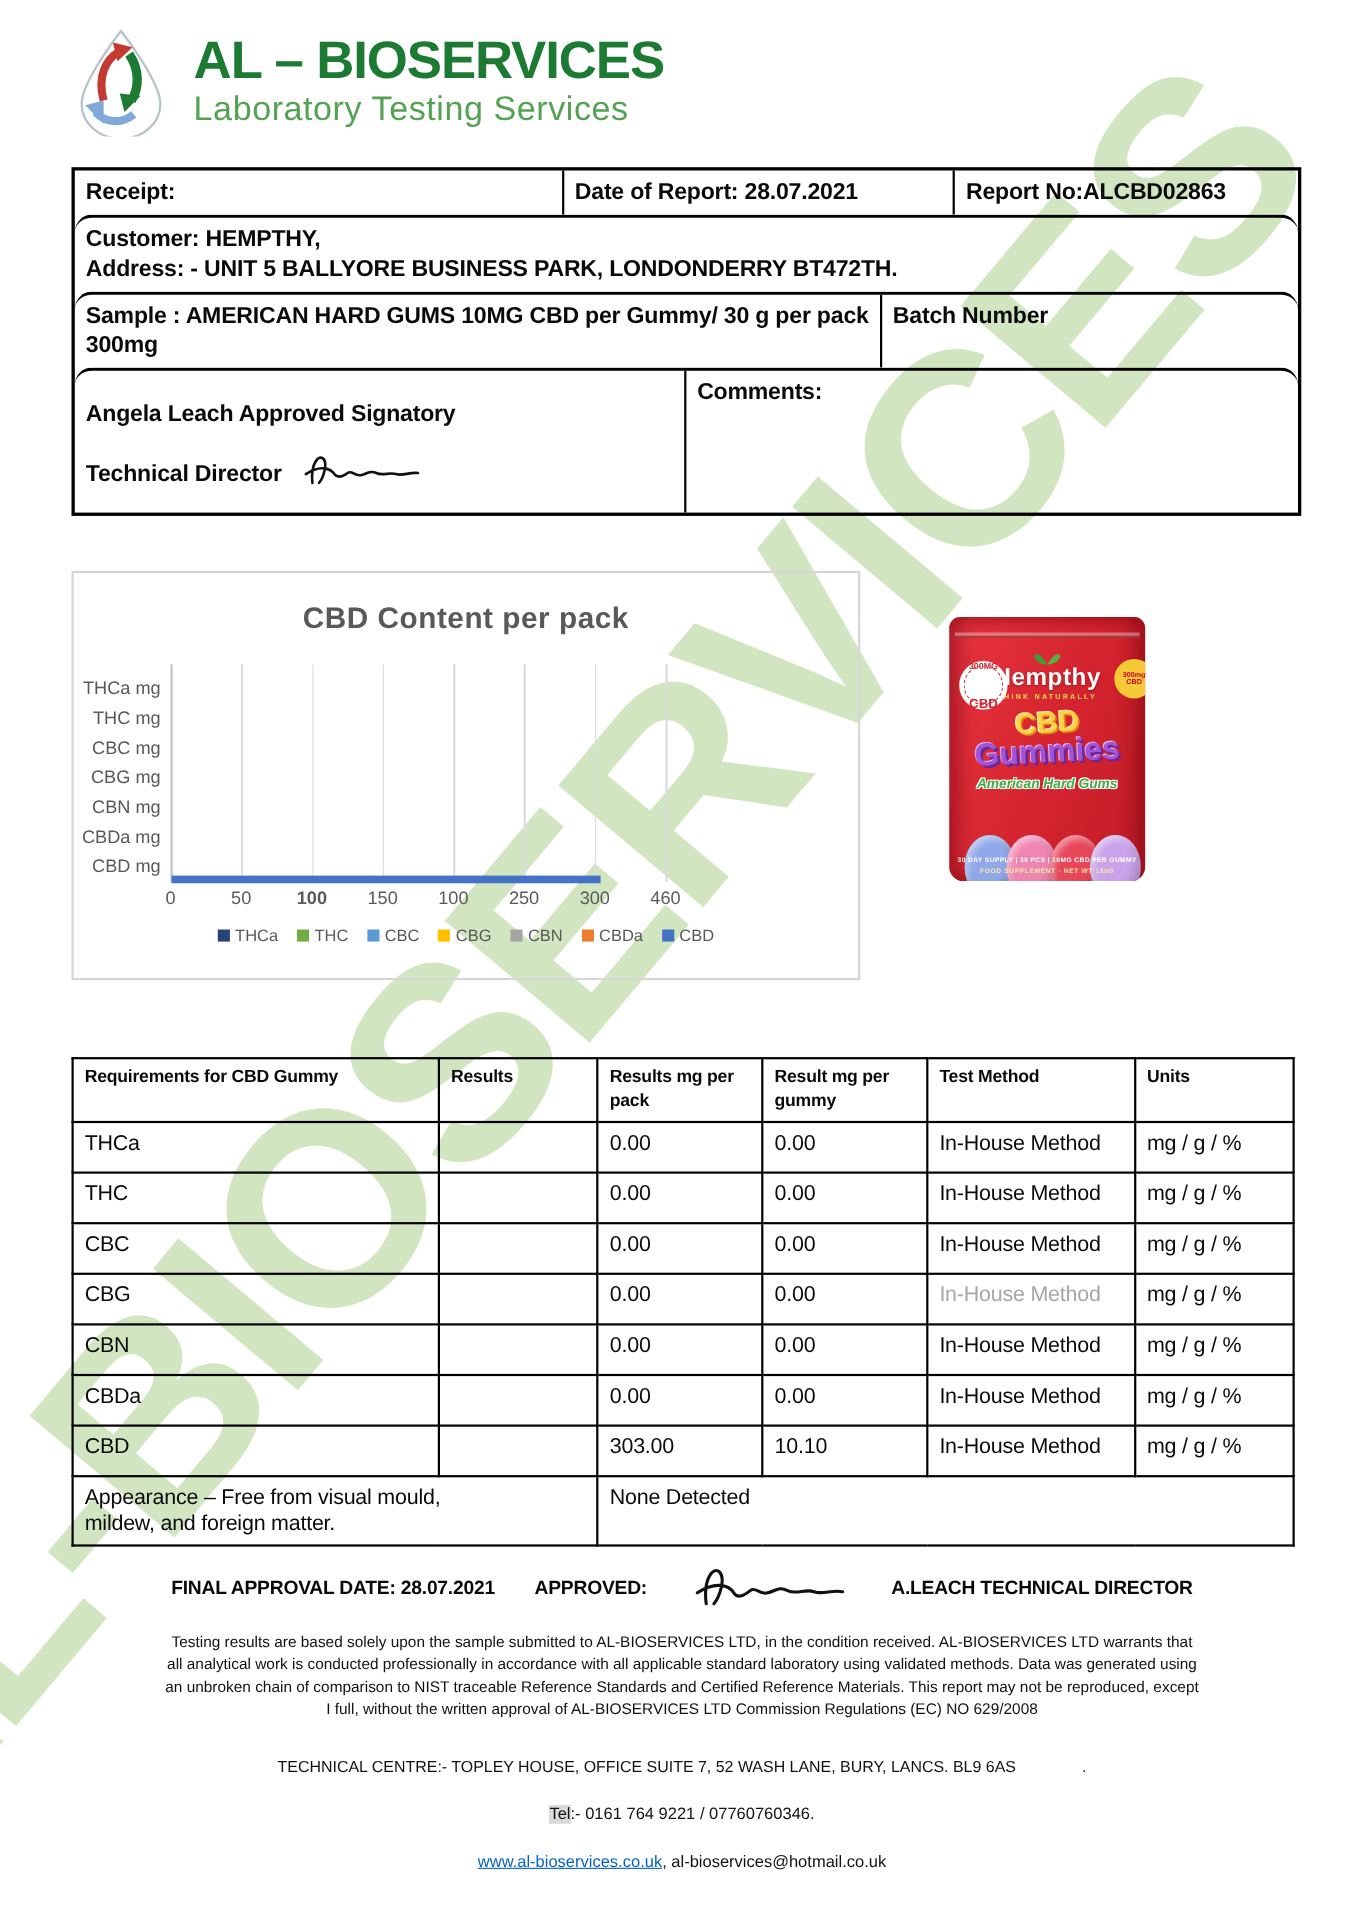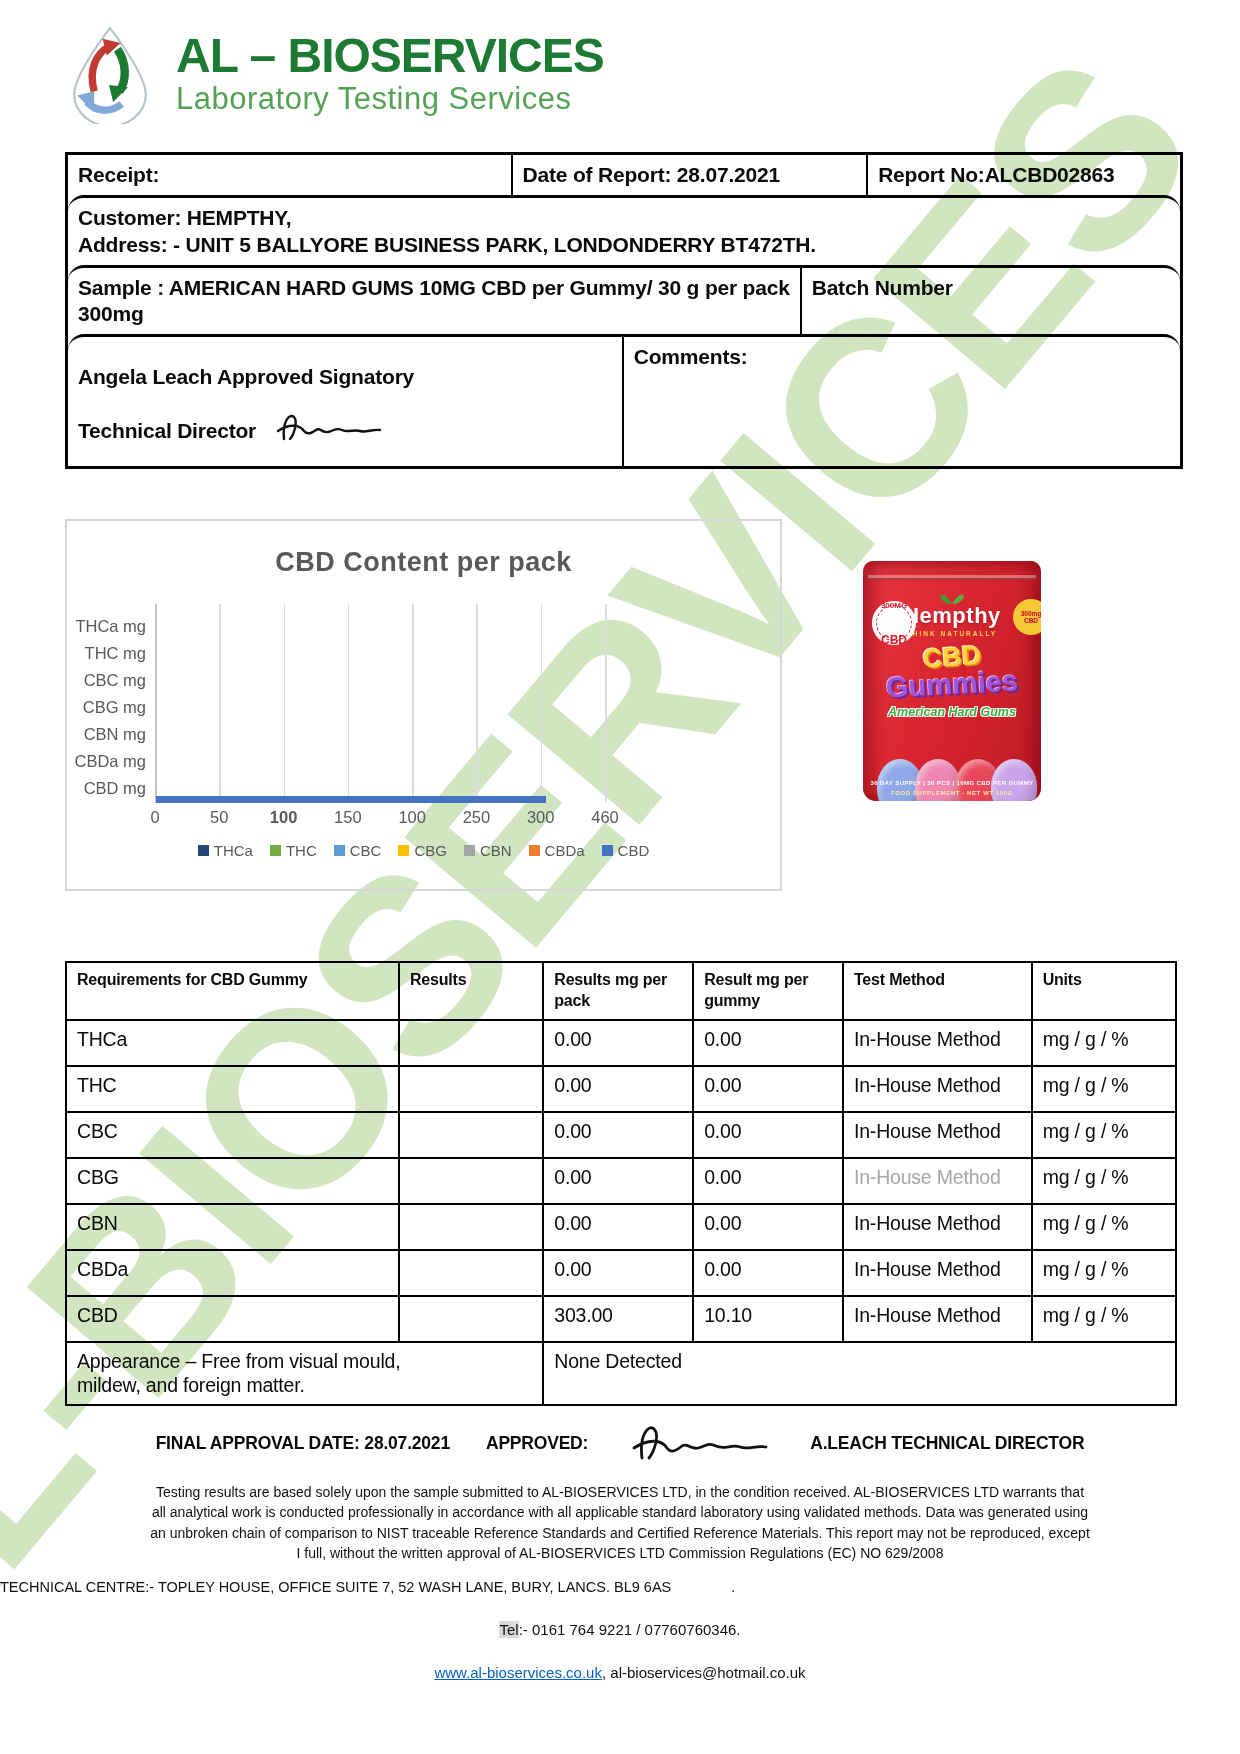--- a/index.html
+++ b/index.html
@@ -81,21 +81,21 @@
   table.rtable th{font-size:16px;font-weight:700;height:42px;vertical-align:top;line-height:1.3;}
   table.rtable td{font-size:19.5px;font-weight:400;height:30px;line-height:1.2;}
   td.muted{color:#a6a6a6;}
   td.app-label{font-weight:700;height:66px;} td.app-label div{max-width:360px;}
   td.app-value{font-weight:700;}
 
   
   .approval{display:flex;align-items:center;justify-content:center;gap:36px;margin-top:14px;
             font-size:17.5px;font-weight:700;letter-spacing:-0.2px;}
   .disclaimer{width:940px;margin:16px auto 0;text-align:center;font-size:14px;line-height:1.45;color:#111;}
-  .centreline{text-align:left;font-size:14.5px;margin-top:16px;color:#111;}
+  .centreline{text-align:center;font-size:14.5px;margin-top:36px;color:#111;}
   .centreline .dot{margin-left:60px;}
   .telline{text-align:center;font-size:15px;margin-top:26px;color:#111;}
   .telline .hl{background:#d9d9d9;}
   .linkline{text-align:center;font-size:15px;margin-top:26px;color:#111;}
   .linkline a{color:#0563c1;text-decoration:underline;}
 </style>
 </head>
 <body>
 
 <div class="page">

